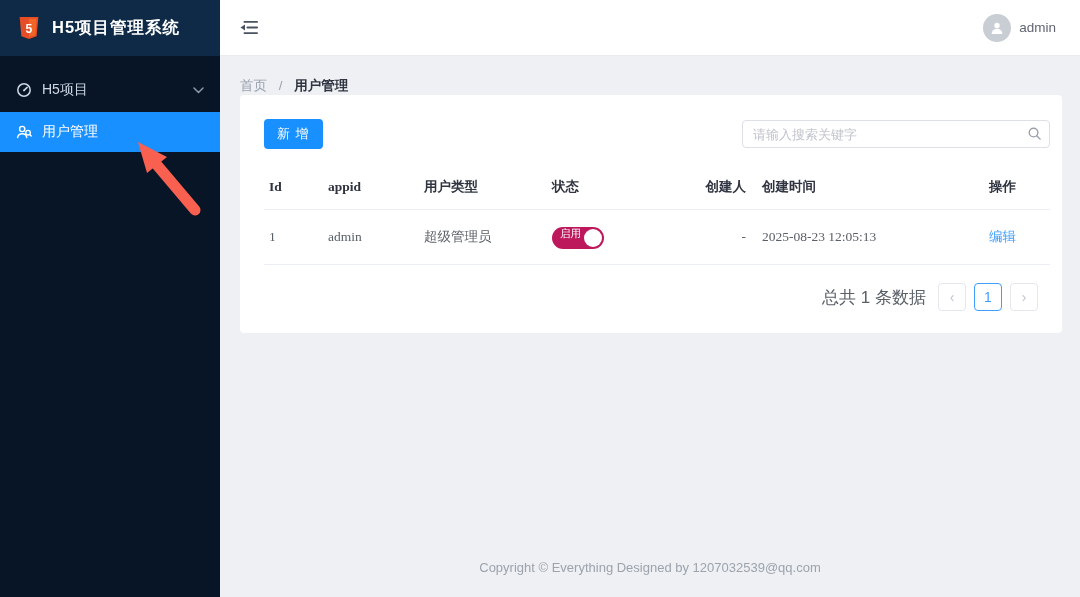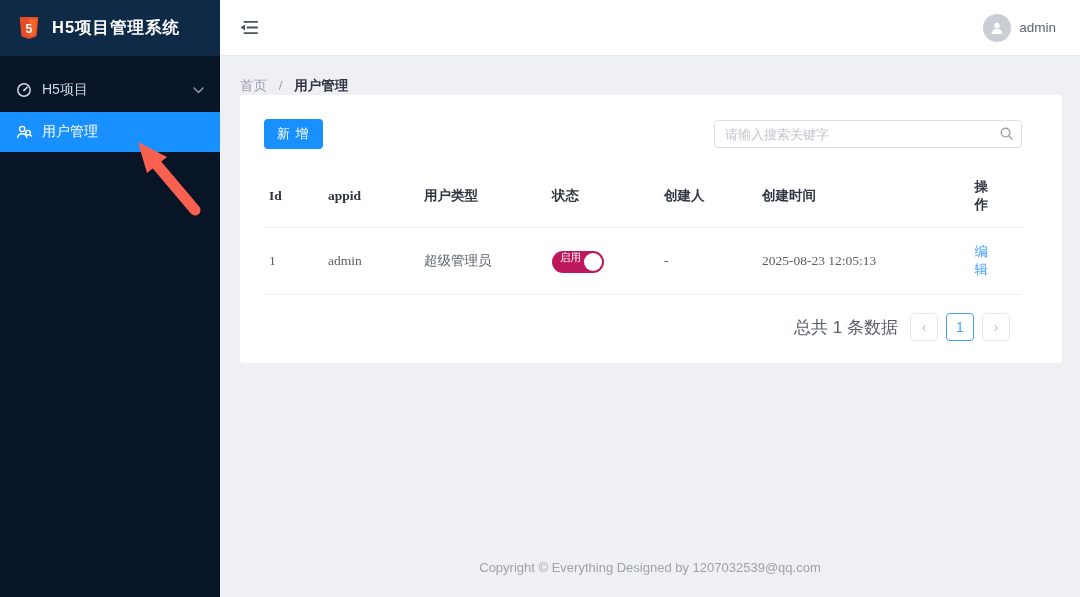--- a/index.html
+++ b/index.html
@@ -33,34 +33,34 @@
   .user-box { display:flex; align-items:center; gap:8px; cursor:pointer; }
   .avatar { width:28px; height:28px; border-radius:50%; background:#c9cdd4; display:flex; align-items:center; justify-content:center; overflow:hidden; }
   .username { color:#5f6672; font-size:13.5px; }
 
   .content { flex:1; position:relative; }
   .breadcrumb { padding:21px 0 0 20px; font-size:13.5px; }
   .bc-home { color:#9aa2ae; cursor:pointer; }
   .bc-sep { color:#9aa2ae; margin:0 8px; }
   .bc-current { color:#2f3440; font-weight:600; }
 
-  .card { background:#ffffff; border-radius:4px; margin:0 18px 0 20px; padding:24px 40px 22px 24px; }
+  .card { background:#ffffff; border-radius:4px; margin:0 18px 0 20px; padding:24px 12px 22px 24px; }
   .card-top { display:flex; align-items:center; justify-content:space-between; margin-bottom:16px; }
   .btn-add { background:#1890ff; color:#fff; border:none; border-radius:4px; height:30px; padding:0 13px; font-size:13px; cursor:pointer; font-family:inherit; letter-spacing:1px; }
   .search-box { position:relative; width:308px; }
   .search-box input { width:100%; height:28px; border:1px solid #dcdfe6; border-radius:4px; padding:0 28px 0 10px; font-size:13px; color:#303133; outline:none; font-family:inherit; }
   .search-box input::placeholder { color:#c0c4cc; }
   .search-icn { position:absolute; right:8px; top:6px; color:#9aa0a8; cursor:pointer; }
 
   table { width:100%; border-collapse:collapse; font-size:13.5px;font-family:Liberation Serif, serif; }
   th { text-align:left; color:#2f3440; font-weight:600; padding:13px 8px; border-bottom:1px solid #ebeef5; }
   td { text-align:left; color:#5a6068; padding:15px 8px; border-bottom:1px solid #ebeef5; }
   th:first-child, td:first-child { padding-left:5px; width:56px; }
   .col-appid { width:96px; } .col-type { width:128px; } .col-status { width:112px; }
-  .col-creator { width:98px; } .col-created { width:200px; }
+  .col-creator { width:98px;text-align:right; } .col-created { width:200px; }
   .col-action { text-align:right; padding-right:34px; }
   td.col-action a { color:#409eff; text-decoration:none; cursor:pointer; }
 
   .toggle { display:inline-flex; align-items:flex-start; width:52px; height:22px; background:#be185d; border-radius:11px; position:relative; cursor:pointer; }
   .toggle .t-label { color:#fff; font-size:10.5px; margin-left:8px; }
   .toggle .knob { position:absolute; right:2px; top:2px; width:18px; height:18px; background:#fff; border-radius:50%; }
 
   .pagination { display:flex; align-items:center; justify-content:flex-end; gap:8px; margin-top:18px; padding-right:12px; }
   .pg-total { color:#5a6068; font-size:17px; margin-right:4px; }
   .pg-btn { width:28px; height:28px; border:1px solid #e4e7ed; background:#fff; border-radius:4px; display:flex; align-items:center; justify-content:center; color:#c0c4cc; font-size:14px; cursor:pointer; font-family:inherit; }

